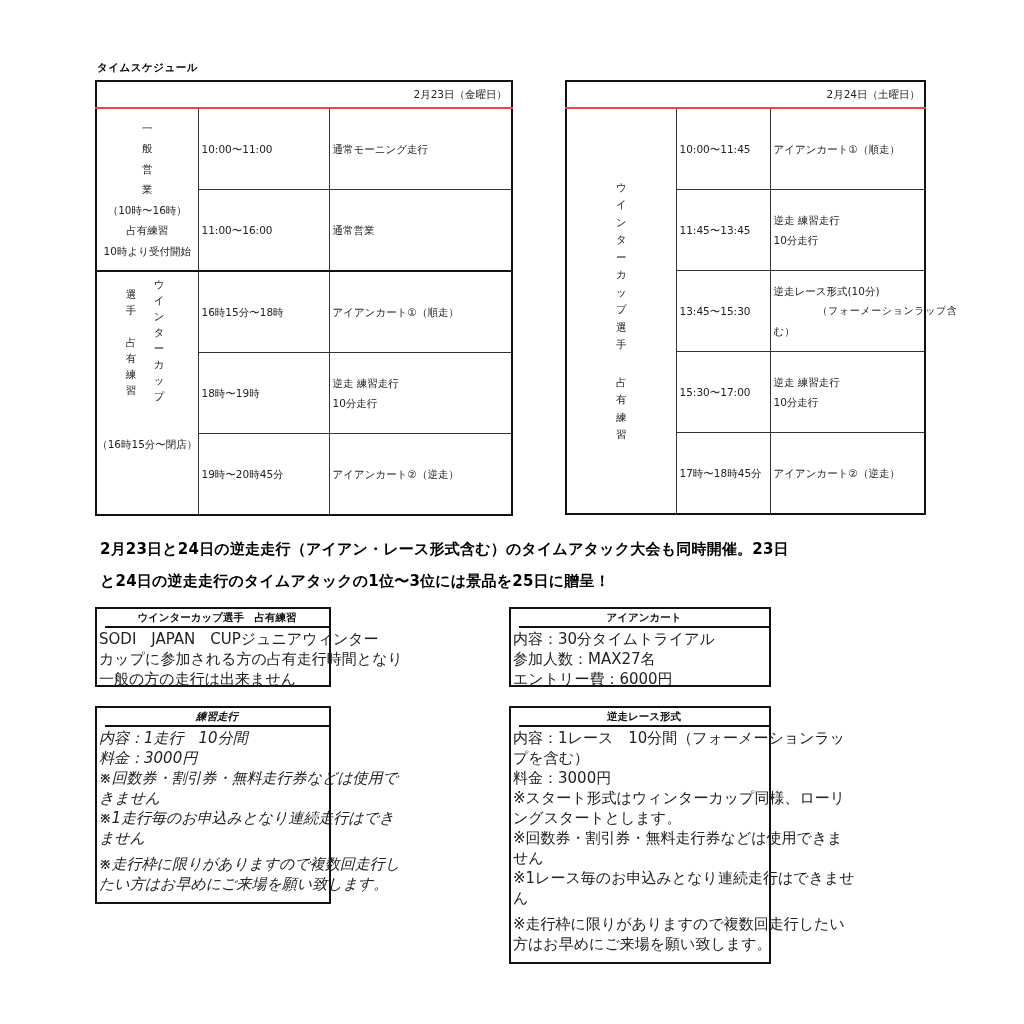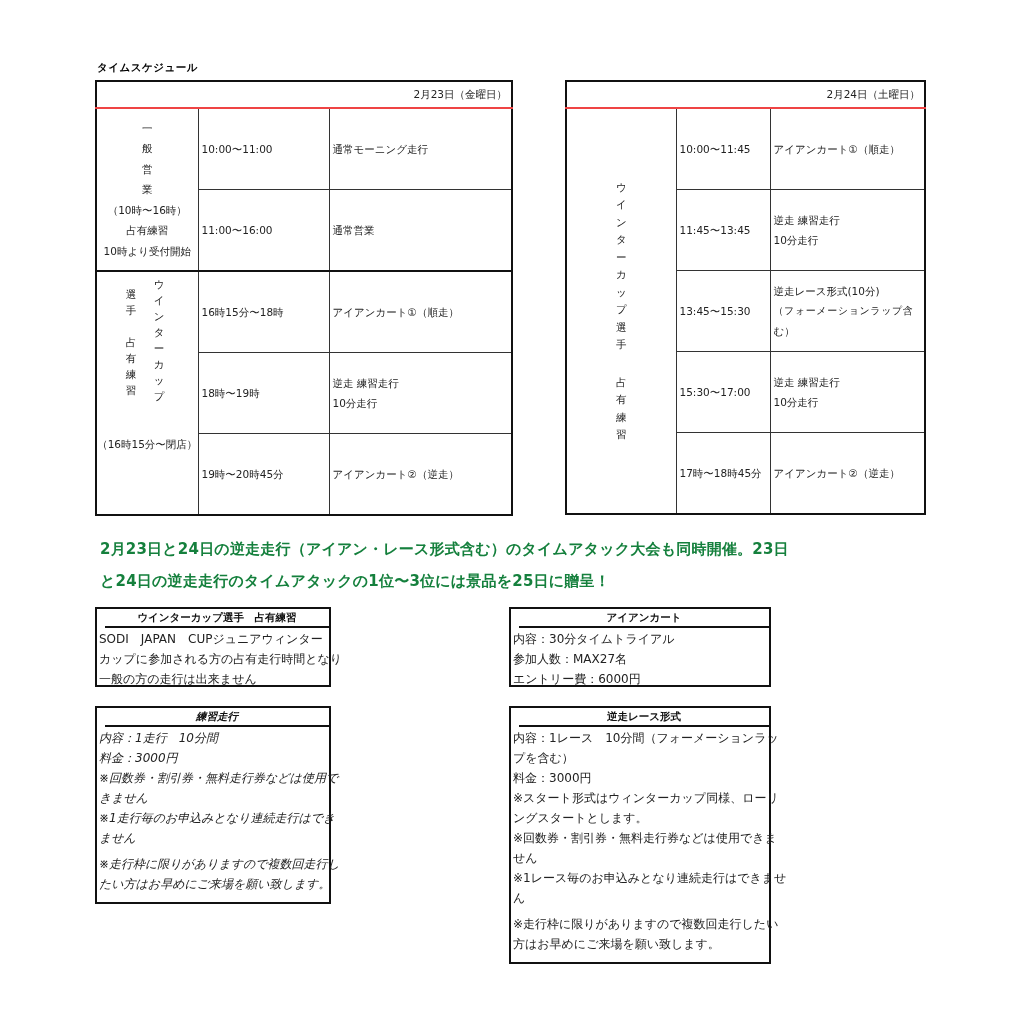--- a/index.html
+++ b/index.html
@@ -11,25 +11,25 @@
   table.sched { position:absolute; border-collapse:collapse; border:2px solid #111; table-layout:fixed; }
   table.sched td { border:1px solid #333; font-size:10.5px; color:#222; padding:0 0 0 3px; vertical-align:middle; line-height:20px; }
   table.sched td.hdr { text-align:right; height:17px; line-height:17px; padding:4px; border-bottom:2px solid #ef4444; }
   table.sched td.cat { text-align:center; padding:0; }
   table.sched tr.row td { height:80px; }
   table.sched tr.grp-end td { border-bottom:2px solid #111; }
 
   .vcol { display:inline-block; vertical-align:top; width:14px; text-align:center; line-height:16px; font-size:10.5px; }
   .vcol span { display:block; }
 
-  .red { position:absolute; left:100px; color:#15803d; font-weight:bold; font-size:15px; letter-spacing:0.2px; }
+  .red { position:absolute; left:100px; color:#000000; font-weight:bold; font-size:15px; letter-spacing:0.2px; }
 
   .box { position:absolute; border:2px solid #111; background:#fff; }
   .box .bh { text-align:center; font-weight:bold; font-size:10.5px; color:#111; height:17px; line-height:17px; border-bottom:2px solid #111;margin-left:8px; }
-  .box .bb { padding:1px 2px 0 2px; font-size:12px; line-height:20px; color:#222; }
+  .box .bb { padding:1px 2px 0 2px; font-size:15px; line-height:20px; color:#222; }
   .box .bb .gap { height:6px; }
 </style>
 </head>
 <body>
 
 <div class="abs title">タイムスケジュール</div>
 
 <table class="sched" style="left:95px; top:80px; width:416px;">
   <colgroup>
       <col style="width:102px">
@@ -148,21 +148,21 @@
     <td>11:45〜13:45</td>
     <td>
       <div>逆走 練習走行</div>
       <div>10分走行</div>
     </td>
   </tr>
   <tr class="row">
     <td>13:45〜15:30</td>
     <td style="padding-right:2px;">
       <div>逆走レース形式(10分)</div>
-      <div style="white-space:nowrap; font-size:10px; letter-spacing:0.6px;">（フォーメーションラップ含</div>
+      <div style="white-space:nowrap; font-size:10px; letter-spacing:0.6px;margin-left:44px;">（フォーメーションラップ含</div>
       <div>む）</div>
     </td>
   </tr>
   <tr class="row">
     <td>15:30〜17:00</td>
     <td>
       <div>逆走 練習走行</div>
       <div>10分走行</div>
     </td>
   </tr>

